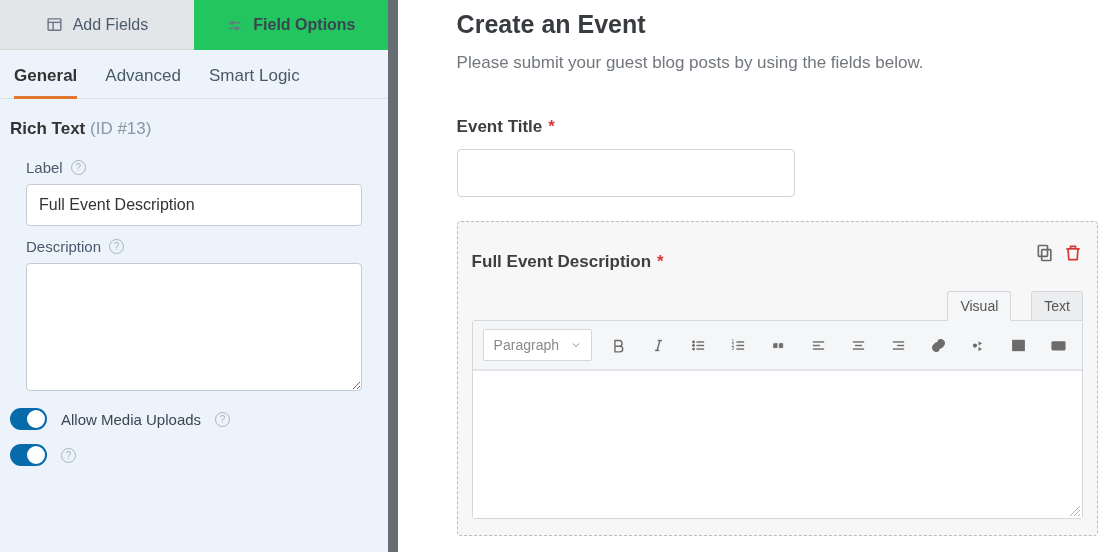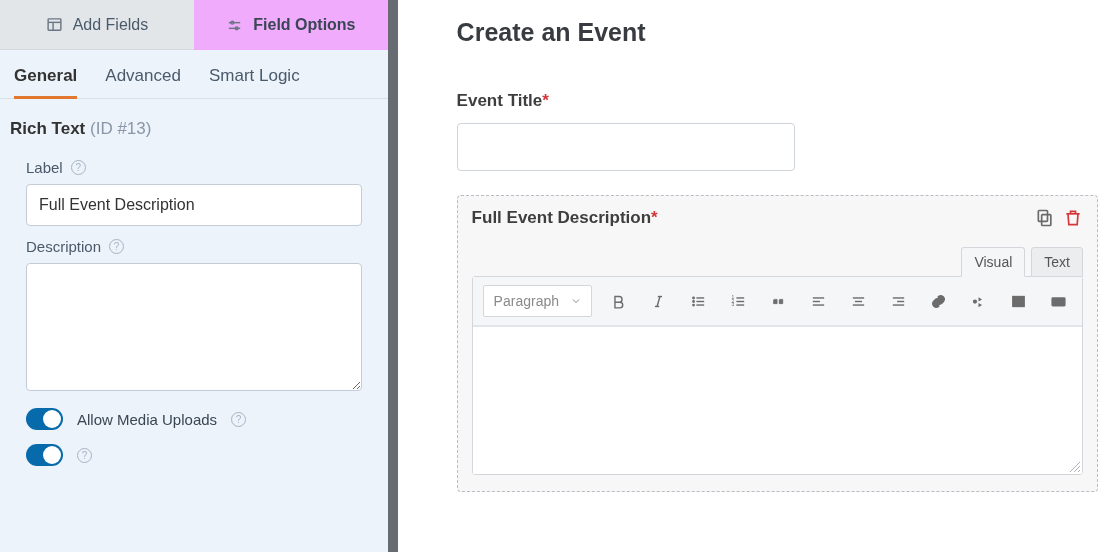--- a/index.html
+++ b/index.html
@@ -3,57 +3,57 @@
   <meta charset="utf-8">
   <style>
     * { margin: 0; padding: 0; box-sizing: border-box; }
     body { font-family: -apple-system, BlinkMacSystemFont, "Segoe UI", sans-serif; background: #fff; color: #333; font-size: 14px; }
     .root { display: flex; height: 552px; width: 1116px; overflow: hidden; }
 
     
     .sidebar { width: 440px; background: #ecf3fa; display: flex; flex-direction: column; }
     .sidebar-tabs { display: flex; }
     .sidebar-tabs .tab { flex: 1; display: flex; align-items: center; justify-content: center; gap: 10px; height: 50px; color: #4a5a6b; font-size: 16px; cursor: pointer; background: #e3e6e9; border-bottom: 1px solid #d6d9dc; }
-    .sidebar-tabs .tab.active { background: #f0abfc; font-weight: 600; color: #3a4653; border-bottom: none; }
+    .sidebar-tabs .tab.active { background: #22c55e; font-weight: 600; color: #3a4653; border-bottom: none; }
     .sidebar-tabs .tab svg { width: 17px; height: 17px; fill:none; stroke:#6b7785; stroke-width:2; }
     .subtabs { display: flex; gap: 28px; padding: 16px 14px 0 14px; border-bottom: 1px solid #d8e0ea; }
     .subtabs .subtab { padding-bottom: 10px; font-size: 17px; color: #4a5a6b; cursor: pointer; margin-bottom:-1px;}
     .subtabs .subtab.active { color: #333; font-weight: 600; border-bottom: 3px solid #e27730; }
     .field-title { padding: 20px 10px 8px; font-size: 17px; }
     .field-title b { color:#333; font-weight:600; }
     .field-title .muted { color: #8a97a8; }
     .form-section { padding: 12px 26px 0; }
     .form-lbl { display:flex; align-items:center; gap:8px; color:#4a5a6b; font-size:15px; margin-bottom:8px; }
     .help-icon { display:inline-flex; width:15px; height:15px; border:1px solid #a7b4c3; border-radius:50%; font-size:10px; color:#a7b4c3; align-items:center; justify-content:center; cursor:default; }
     .text-input { width:100%; height:42px; background:#fff; border:1px solid #c3ccd6; border-radius:4px; padding:0 12px; font-size:16px; color:#333; }
     textarea.desc-input { width:100%; height:128px; background:#fff; border:1px solid #c3ccd6; border-radius:4px; padding:10px; font-size:15px; resize:both; }
-    .toggle-row { display:flex; align-items:center; gap:14px; padding:14px 26px 0; }
+    .toggle-row { display:flex; align-items:center; gap:14px; padding:14px 10px 0; }
     .toggle { position:relative; width:37px; height:22px; background:#066aab; border-radius:11px; cursor:pointer; }
     .toggle .knob { position:absolute; right:2px; top:2px; width:18px; height:18px; background:#fff; border-radius:50%; }
     .toggle-label { color:#3a4653; font-size:15px; }
 
     
     .divider { width: 12px; background: #676c73; }
     .gap { width: 66px; }
 
     
-    .preview { flex:1; padding: 8px 18px 0 0; }
+    .preview { flex:1; padding: 0 18px 0 0; }
     .preview h1 { font-size:25px; font-weight:700; color:#383b3f; margin-top:10px; }
     .preview .subtitle { margin-top:14px; font-size:17px; color:#72777d; }
     .field-block { margin-top:44px; }
-    .lbl2 { display:flex; align-items:center; font-size:17px; font-weight:600; color:#3e3e3e; }
+    .lbl2 { display:flex; align-items:center; gap:6px; font-size:17px; font-weight:600; color:#3e3e3e;margin-top:18px; }
     .req { color:#d63638; }
     .plain-input { width:338px; height:48px; border:1px solid #cfd4da; border-radius:4px; background:#fff; margin-top:12px; }
 
     
     .rt-wrap { margin-top:24px; border:1px dashed #b6bdc5; border-radius:4px; background:#f7f7f7; padding:12px 14px 16px; position:relative; }
     .rt-head { display:flex; justify-content:space-between; align-items:center; }
     .rt-actions { display:flex; gap:8px; }
     .rt-actions .ico { width:20px; height:20px; cursor:pointer; display:flex; align-items:center; justify-content:center; }
-    .editor-tabs { display:flex; justify-content:flex-end; gap:6px; margin-top:18px; }
+    .editor-tabs { display:flex; justify-content:flex-end; gap:20px; margin-top:18px; }
     .editor-tabs .etab { border:1px solid #d3d7dc; background:#ebedef; padding:6px 12px; border-radius:3px 3px 0 0; font-size:14px; color:#555; cursor:pointer; position:relative; top:1px;}
     .editor-tabs .etab.active { background:#f5f6f7; border-bottom-color:#f5f6f7; z-index:2;}
     .editor-box { border:1px solid #d3d7dc; border-radius:3px; background:#f5f6f7; }
     .toolbar { display:flex; align-items:center; gap:12px; padding:8px 10px; background:#f5f6f7; border-bottom:1px solid #e2e5e9; }
     .dd { display:flex; align-items:center; gap:12px; height:32px; border:1px solid #d3d7dc; background:#fff; padding:0 10px; border-radius:2px; color:#8a8a8a; cursor:pointer; font-size:14px;}
     .dd svg{width:10px;height:10px;stroke:#8a8a8a;stroke-width:2;fill:none;}
     .tbtn { width:28px; height:28px; display:flex; align-items:center; justify-content:center; color:#666; cursor:pointer; }
     .tbtn svg { width:17px; height:17px; stroke:#6c6c6c; fill:#6c6c6c; }
     .editor-body { background:#fff; min-height:148px; border-top:1px solid #e2e5e9; position:relative;}
     .resizer{position:absolute;right:2px;bottom:2px;width:12px;height:12px;display:flex;align-items:end;justify-content:end;color:#aaa;}
@@ -119,20 +119,21 @@
         </div>
       <span class="help-icon">?</span>
     </div>
   </div>
 
   <div class="divider"></div>
   <div class="gap"></div>
 
   <div class="preview">
     <h1>Create an Event</h1>
+    <p class="subtitle">Please submit your guest blog posts by using the fields below.</p>
 
     <div class="field-block">
       <div class="lbl2">
         <span>Event Title</span>
         <span class="req">*</span>
       </div>
       <input class="plain-input" type="text" style="">
     </div>
 
     <div class="rt-wrap">

